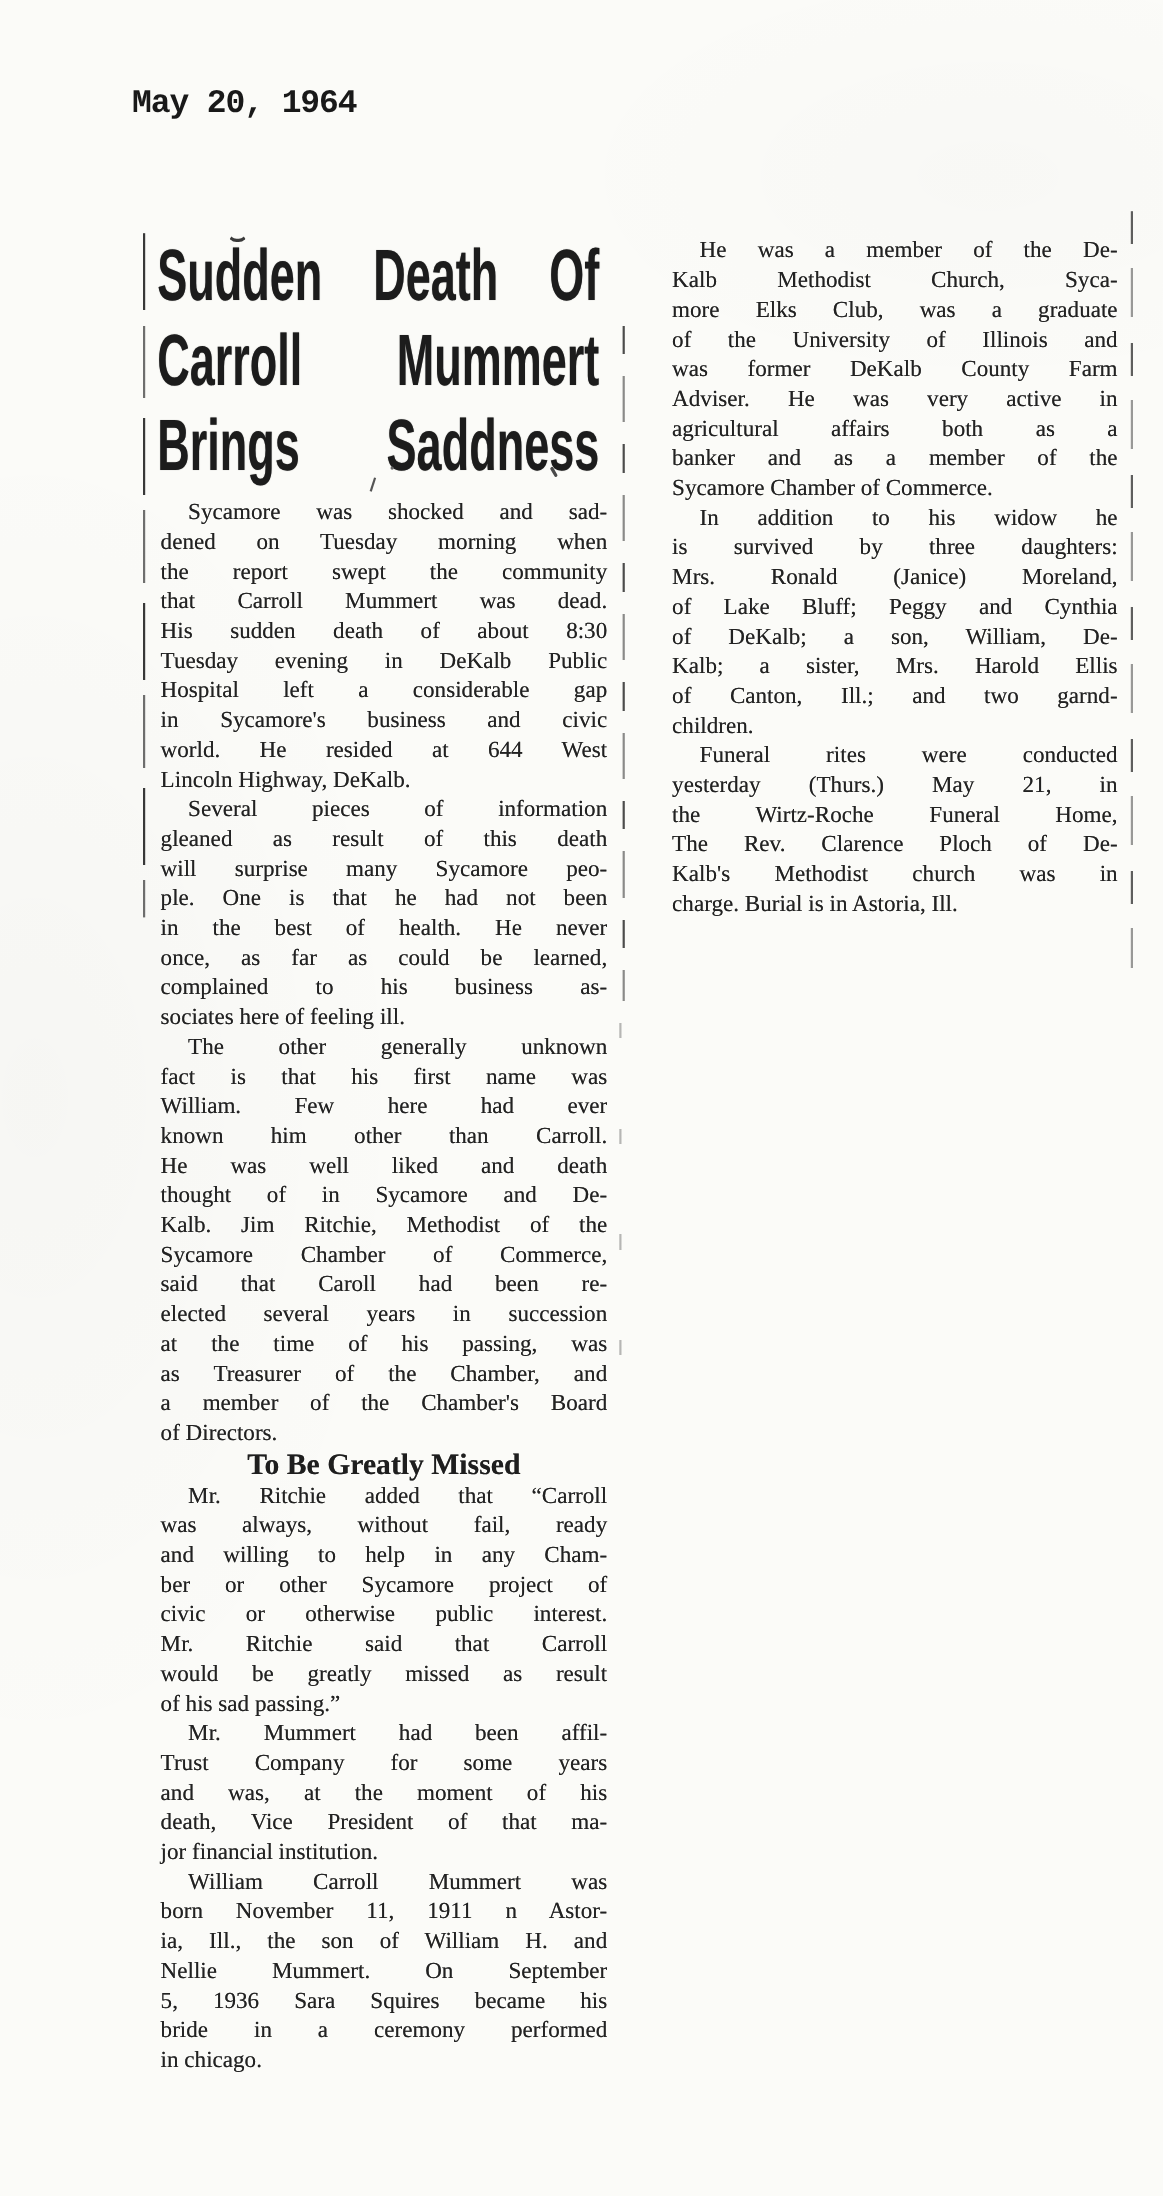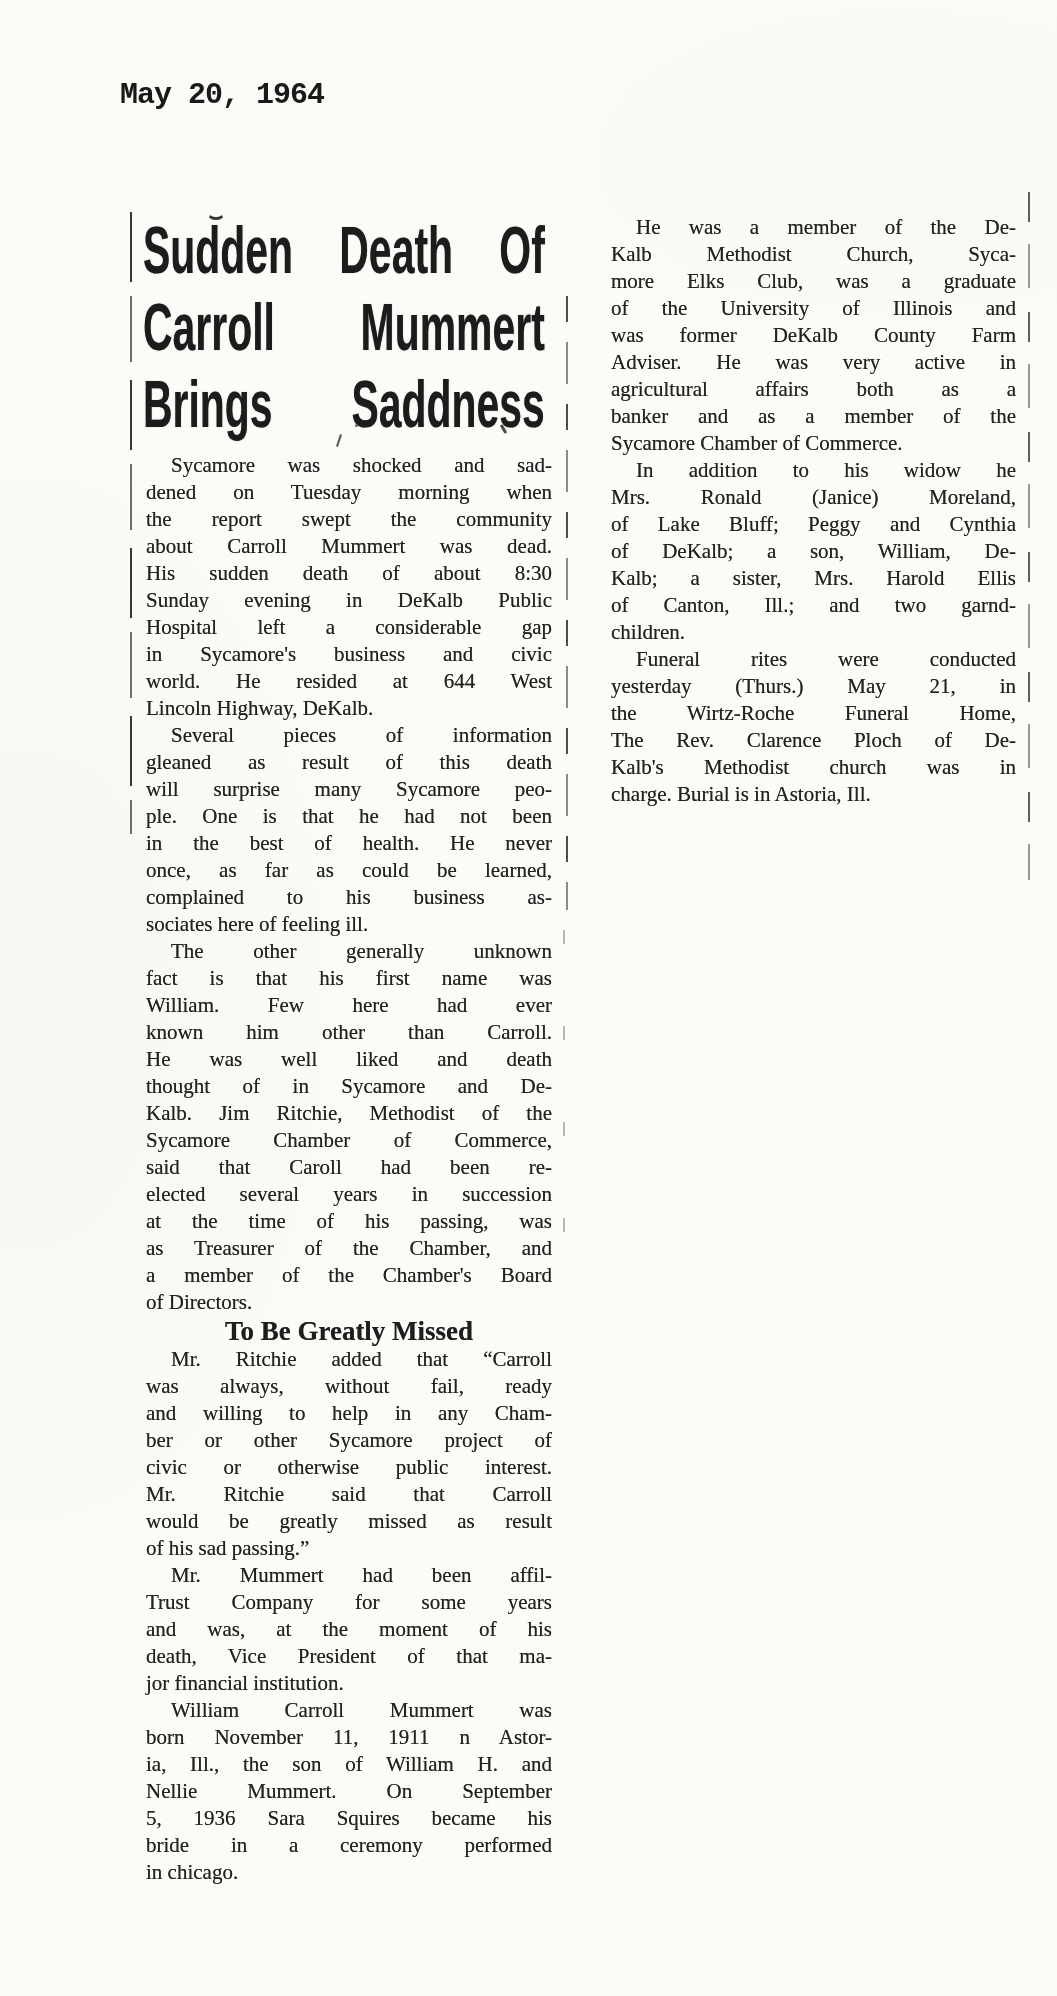--- a/index.html
+++ b/index.html
@@ -105,23 +105,23 @@
       <div class="tline">Sudden Death Of</div>
       <div class="tline">Carroll Mummert</div>
       <div class="tline last">Brings Saddness</div>
     </div>
 
   <div class="col col1">
     <div class="para">
         <div class="tline">Sycamore was shocked and sad-</div>
         <div class="tline">dened on Tuesday morning when</div>
         <div class="tline">the report swept the community</div>
-        <div class="tline">about Carroll Mummert was dead.</div>
+        <div class="tline">that Carroll Mummert was dead.</div>
         <div class="tline">His sudden death of about 8:30</div>
-        <div class="tline">Sunday evening in DeKalb Public</div>
+        <div class="tline">Tuesday evening in DeKalb Public</div>
         <div class="tline">Hospital left a considerable gap</div>
         <div class="tline">in Sycamore's business and civic</div>
         <div class="tline">world. He resided at 644 West</div>
         <div class="tline last">Lincoln Highway, DeKalb.</div>
       </div>
     <div class="para">
         <div class="tline">Several pieces of information</div>
         <div class="tline">gleaned as result of this death</div>
         <div class="tline">will surprise many Sycamore peo-</div>
         <div class="tline">ple. One is that he had not been</div>
@@ -182,20 +182,21 @@
         <div class="tline">more Elks Club, was a graduate</div>
         <div class="tline">of the University of Illinois and</div>
         <div class="tline">was former DeKalb County Farm</div>
         <div class="tline">Adviser. He was very active in</div>
         <div class="tline">agricultural affairs both as a</div>
         <div class="tline">banker and as a member of the</div>
         <div class="tline last">Sycamore Chamber of Commerce.</div>
       </div>
     <div class="para">
         <div class="tline">In addition to his widow he</div>
+        <div class="tline">is survived by three daughters:</div>
         <div class="tline">Mrs. Ronald (Janice) Moreland,</div>
         <div class="tline">of Lake Bluff; Peggy and Cynthia</div>
         <div class="tline">of DeKalb; a son, William, De-</div>
         <div class="tline">Kalb; a sister, Mrs. Harold Ellis</div>
         <div class="tline">of Canton, Ill.; and two garnd-</div>
         <div class="tline last">children.</div>
       </div>
     <div class="para">
         <div class="tline">Funeral rites were conducted</div>
         <div class="tline">yesterday (Thurs.) May 21, in</div>

